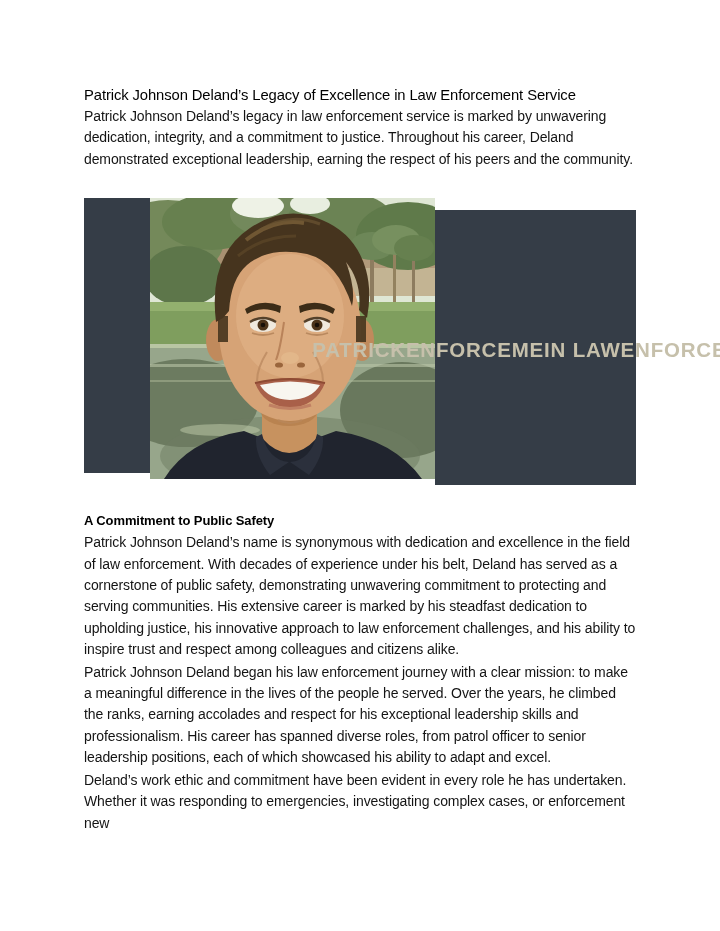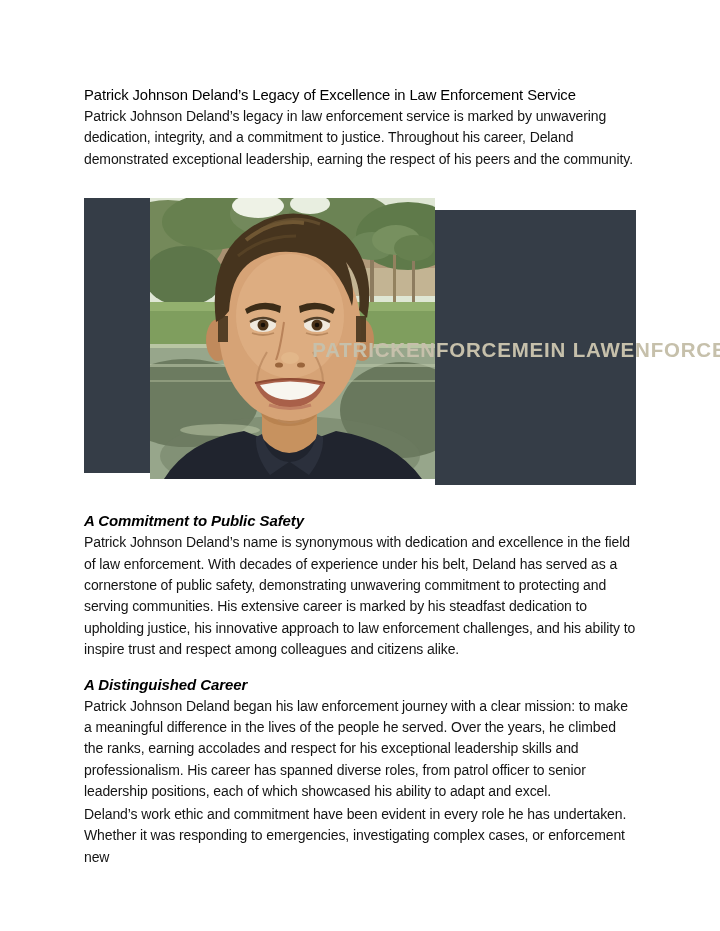--- a/index.html
+++ b/index.html
@@ -25,27 +25,26 @@
     white-space: nowrap;
   }
   .body-par {
     margin-top: 1px;
     font-size: 14px;
     letter-spacing: -0.1px;
     line-height: 21.4px;
     color: #141414;
   }
   .section-heading {
-    margin-top: 14px;
-    font-size: 15px;
+    margin-top: 28px;
+    font-size: 13px;
     font-weight: 700;
     line-height: 20px;
     color: #000000;
     letter-spacing: -0.1px;
-    font-style: italic;
   }
   
   .banner {
     position: relative;
     margin-top: 28px;
     width: 552px;
     height: 275px;
     margin-bottom: 38px;
   }
   .banner-left-bar {
@@ -188,18 +187,17 @@
         <div class="caption-line">PATRICK</div>
         <div class="caption-line">ENFORCEME</div>
         <div class="caption-line">IN LAW</div>
         <div class="caption-line">ENFORCEME</div>
       </div>
     </div>
 
     <h2 class="section-heading">A Commitment to Public Safety</h2>
     <p class="body-par">Patrick Johnson Deland’s name is synonymous with dedication and excellence in the field of law enforcement. With decades of experience under his belt, Deland has served as a cornerstone of public safety, demonstrating unwavering commitment to protecting and serving communities. His extensive career is marked by his steadfast dedication to upholding justice, his innovative approach to law enforcement challenges, and his ability to inspire trust and respect among colleagues and citizens alike.</p>
 
-    <h2 class="section-heading">A Distinguished Career</h2>
     <p class="body-par">Patrick Johnson Deland began his law enforcement journey with a clear mission: to make a meaningful difference in the lives of the people he served. Over the years, he climbed the ranks, earning accolades and respect for his exceptional leadership skills and professionalism. His career has spanned diverse roles, from patrol officer to senior leadership positions, each of which showcased his ability to adapt and excel.</p>
     <p class="body-par">Deland’s work ethic and commitment have been evident in every role he has undertaken. Whether it was responding to emergencies, investigating complex cases, or enforcement new</p>
 
   </div>
 </div>
 
 </body></html>

